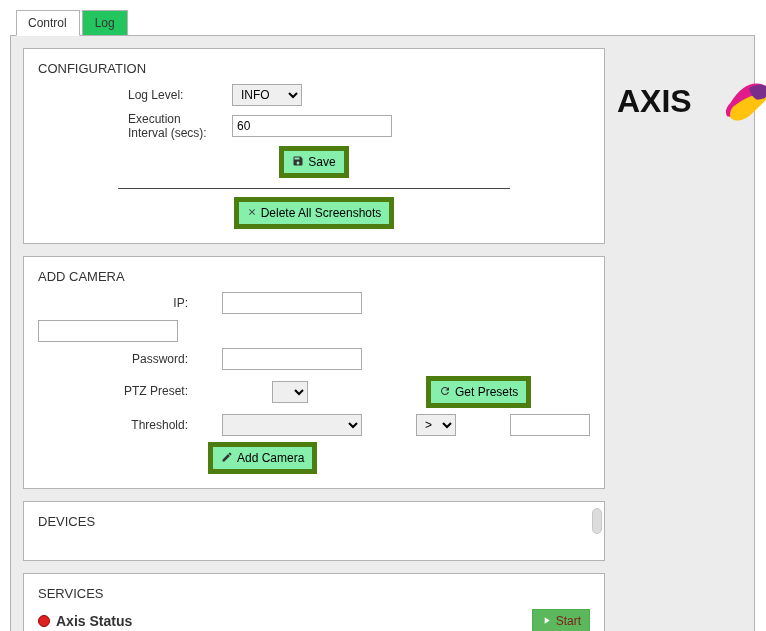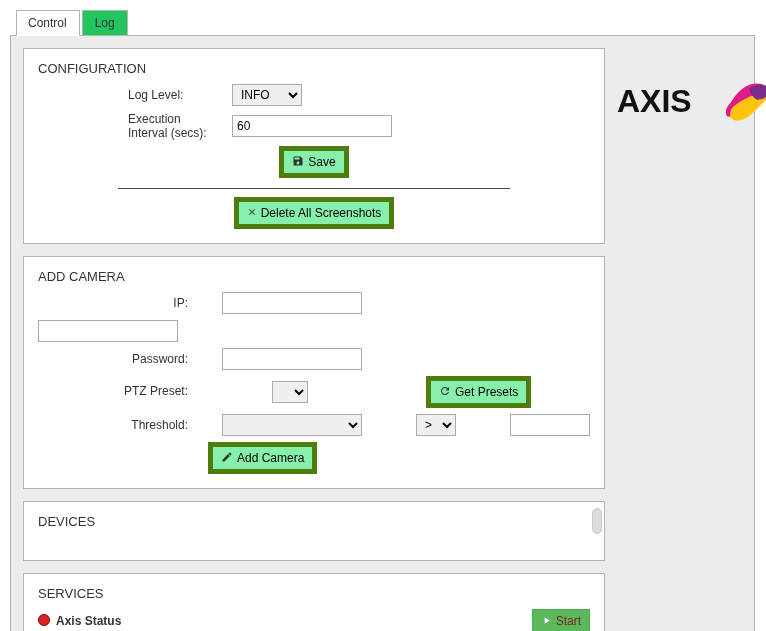--- a/index.html
+++ b/index.html
@@ -114,21 +114,21 @@
     background: #dcdcdc;
     border: 1px solid #c8c8c8;
     border-radius: 6px;
   }
   .services-row {
     display: flex;
     align-items: center;
     justify-content: space-between;
     margin-top: 4px;
   }
-  .status-left { display:flex; gap:6px; font-size:12px; font-weight:bold; }
+  .status-left { display:flex; align-items:center; gap:6px; font-size:14px; font-weight:bold; }
   .status-dot {
     width: 12px; height: 12px;
     background: #d22;
     border: 1px solid #900;
     border-radius: 50%;
   }
   .icon { display:inline-block; line-height:1; }
   .threshold-row select.small { width: 40px; }
 </style>
 </head>

